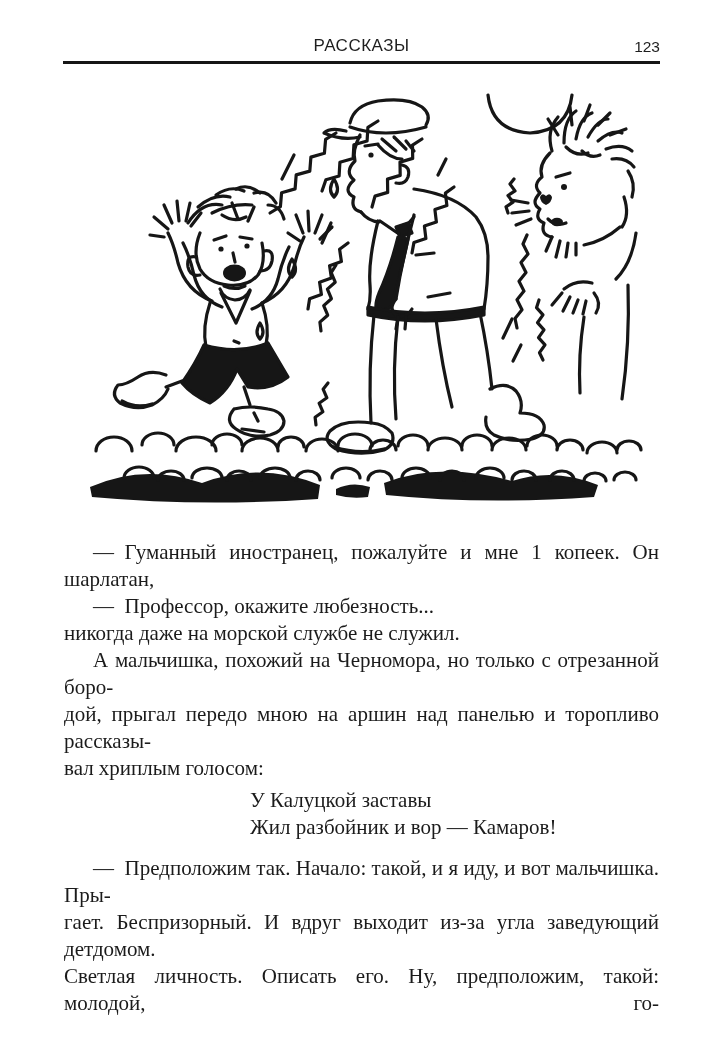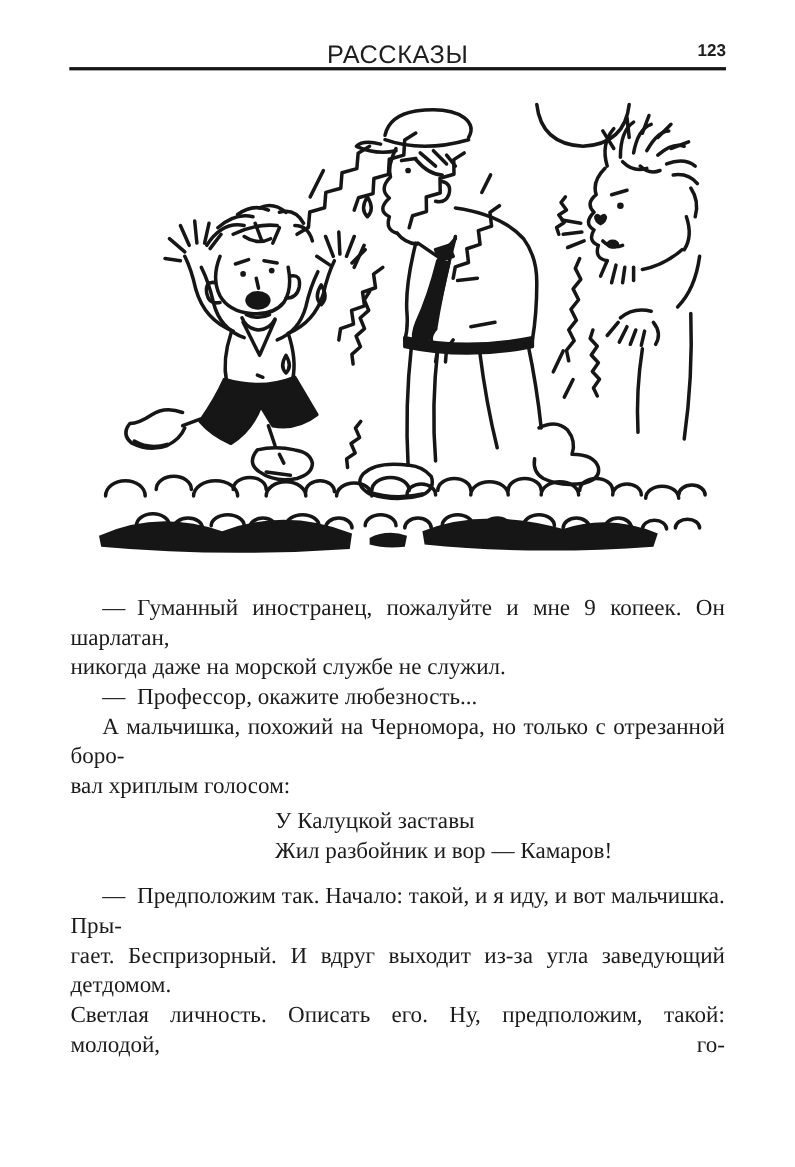--- a/index.html
+++ b/index.html
@@ -3,26 +3,26 @@
 <meta charset="utf-8">
 <style>
   html,body{margin:0;padding:0;}
   body{
     width:723px;height:1061px;background:#ffffff;position:relative;overflow:hidden;
     font-family:"Liberation Serif",serif;color:#1b1b1b;
   }
   .page-header{position:absolute;top:36px;left:63px;width:597px;height:24px;}
   .page-title{
     position:absolute;left:0;right:0;text-align:center;
-    font-family:"Liberation Sans",sans-serif;font-size:23px;font-weight:500;
+    font-family:"Liberation Sans",sans-serif;font-size:17px;font-weight:500;
     letter-spacing:.5px;color:#1e1e1e;
   }
   .page-number{
     position:absolute;right:0;top:2px;
-    font-family:"Liberation Sans",sans-serif;font-size:15.5px;font-weight:700;color:#1e1e1e;
+    font-family:"Liberation Sans",sans-serif;font-size:15.5px;font-weight:400;color:#1e1e1e;
   }
   .header-rule{position:absolute;top:61px;left:63px;width:597px;height:3px;background:#161616;}
   .illus{position:absolute;left:84px;top:93px;width:560px;height:424px;}
   .body-text{
     position:absolute;left:64px;top:539px;width:595px;
     font-size:21px;line-height:27px;
   }
   .line{min-height:27px;}
   .in{text-indent:29px;}
   .jl{text-align:justify;text-align-last:justify;}
@@ -226,24 +226,25 @@
       <path d="M392,385 a14,10 0 0 1 28,0"></path>
         <path d="M428,387 a12,9 0 0 1 24,0"></path>
       <path d="M466,387 a12,9 0 0 1 24,0"></path>
         <path d="M500,388 a11,8 0 0 1 22,0"></path>
       <path d="M530,387 a11,8 0 0 1 22,0"></path>
     </g>
   </g>
 </svg>
 
 <main class="body-text">
-  <div class="line in jl">— Гуманный иностранец, пожалуйте и мне 9 копеек. Он шарлатан,</div>
+  <div class="line in jl">— Гуманный иностранец, пожалуйте и мне 1 копеек. Он шарлатан,</div>
+  <div class="line in">— Профессор, окажите любезность...</div>
   <div class="line">никогда даже на морской службе не служил.</div>
-  <div class="line in">— Профессор, окажите любезность...</div>
   <div class="line in jl">А мальчишка, похожий на Черномора, но только с отрезанной боро-</div>
+  <div class="line jl">дой, прыгал передо мною на аршин над панелью и торопливо рассказы-</div>
   <div class="line">вал хриплым голосом:</div>
 
   <div class="verse">
     <div class="line">У Калуцкой заставы</div>
     <div class="line">Жил разбойник и вор — Камаров!</div>
   </div>
 
   <div class="line in jl">— Предположим так. Начало: такой, и я иду, и вот мальчишка. Пры-</div>
   <div class="line jl">гает. Беспризорный. И вдруг выходит из-за угла заведующий детдомом.</div>
   <div class="line jl">Светлая личность. Описать его. Ну, предположим, такой: молодой, го-</div>

